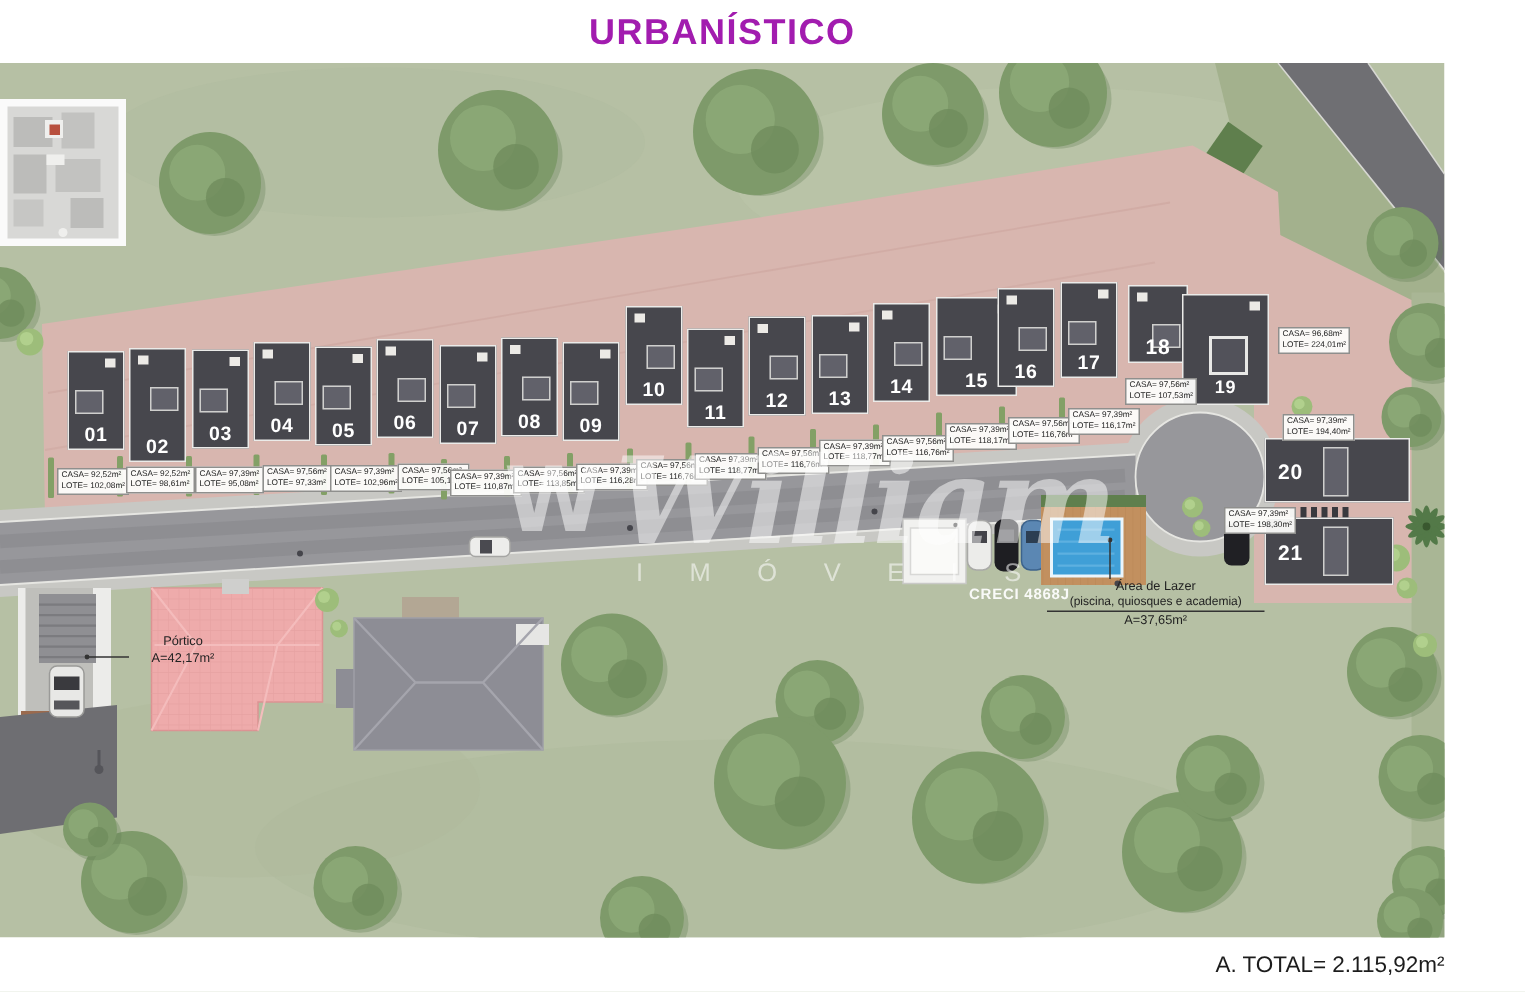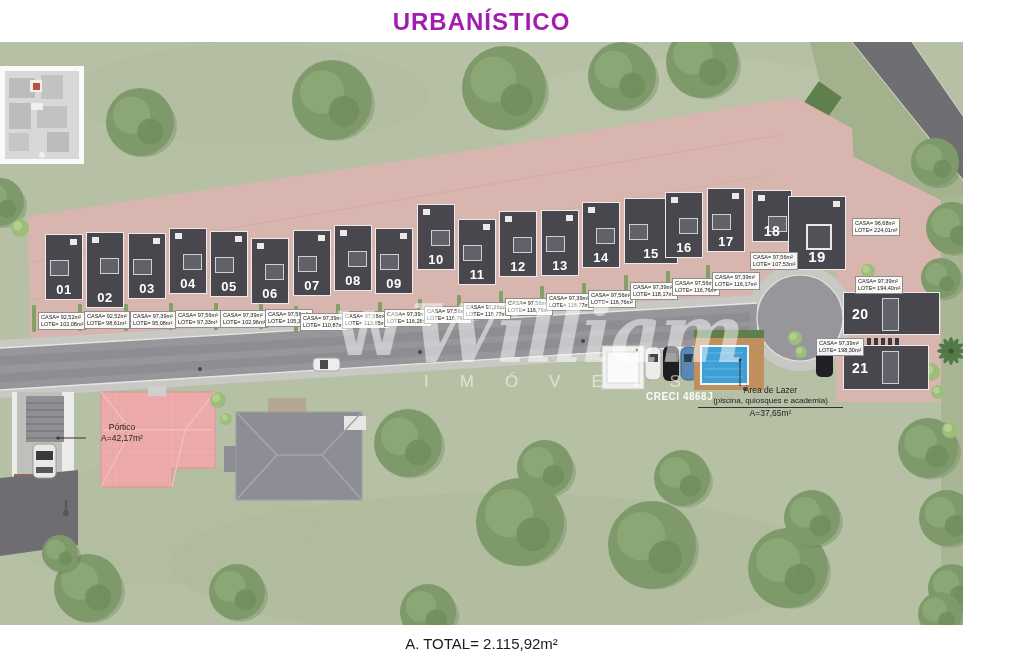--- a/index.html
+++ b/index.html
@@ -1,35 +1,35 @@
 <!DOCTYPE html>
 <html><head>
 <meta charset="utf-8">
 <style>
   html,body{margin:0;padding:0;background:#ffffff;}
   .page{position:relative;width:1024px;height:661px;background:#fff;overflow:hidden;
         font-family:"Liberation Sans",sans-serif;}
   .title{position:absolute;top:8px;left:0;width:963px;text-align:center;
          font-size:24px;font-weight:600;letter-spacing:1px;color:#a21caf;z-index:7;}
-  .footer{position:absolute;bottom:9px;left:0;width:963px;text-align:center;
+  .footer{position:absolute;bottom:9px;left:0;width:963px;text-align:right;
           font-size:15px;color:#1c1c1c;z-index:7;}
   .plan{position:absolute;left:0;top:0;width:1024px;height:661px;}
   svg.base{position:absolute;left:0;top:0;z-index:0;}
 
   
   .house{position:absolute;background:#47474d;border:1px solid #ebebe9;box-sizing:border-box;z-index:2;}
   .house .panel{position:absolute;left:4px;top:25px;width:17px;height:14px;background:#61616a;border:1px solid #cfcfcd;}
   .house.alt .panel{left:auto;right:4px;}
   .house::before{content:"";position:absolute;top:4px;right:5px;width:7px;height:6px;background:#eceae6;}
   .house.alt::before{right:auto;left:5px;}
   .house .num{position:absolute;left:0;right:0;bottom:2px;text-align:center;color:#fff;
               font-weight:700;font-size:13px;letter-spacing:.5px;}
   .house.h18 .num{font-size:14px;}
   .house.h19 .panel{left:17px;top:27px;width:22px;height:22px;background:#52525a;border:2px solid #e8e8e6;}
-  .house.h19 .num{font-size:15px;bottom:4px;}
+  .house.h19 .num{font-size:12px;bottom:4px;}
   .house.horiz .panel{left:38px;top:5px;width:15px;height:31px;}
   .house.horiz::before{display:none;}
   .house.horiz .num{left:8px;right:auto;top:50%;bottom:auto;transform:translateY(-50%);
                     text-align:left;font-size:14px;}
 
   
   .lot-label{position:absolute;z-index:3;background:rgba(253,253,251,.95);border:1px solid #8f8f8d;
              padding:1px 2px;font-size:5.5px;line-height:1.25;color:#1a1a1a;white-space:nowrap;}
   .hedge{position:absolute;width:4px;height:27px;background:#83a066;border-radius:1px;z-index:1;}
 
@@ -406,21 +406,21 @@
           <span class="num">03</span>
         </div>
         <div class="house alt" style="left: 169px; top: 228px; width: 38px; height: 66px;">
           <div class="panel"></div>
           <span class="num">04</span>
         </div>
         <div class="house" style="left: 210px; top: 231px; width: 38px; height: 66px;">
           <div class="panel"></div>
           <span class="num">05</span>
         </div>
-        <div class="house alt" style="left: 251px; top: 226px; width: 38px; height: 66px; margin-top: 12px;">
+        <div class="house alt" style="left: 251px; top: 226px; width: 38px; height: 66px;">
           <div class="panel"></div>
           <span class="num">06</span>
         </div>
         <div class="house" style="left: 293px; top: 230px; width: 38px; height: 66px;">
           <div class="panel"></div>
           <span class="num">07</span>
         </div>
         <div class="house alt" style="left: 334px; top: 225px; width: 38px; height: 66px;">
           <div class="panel"></div>
           <span class="num">08</span>

